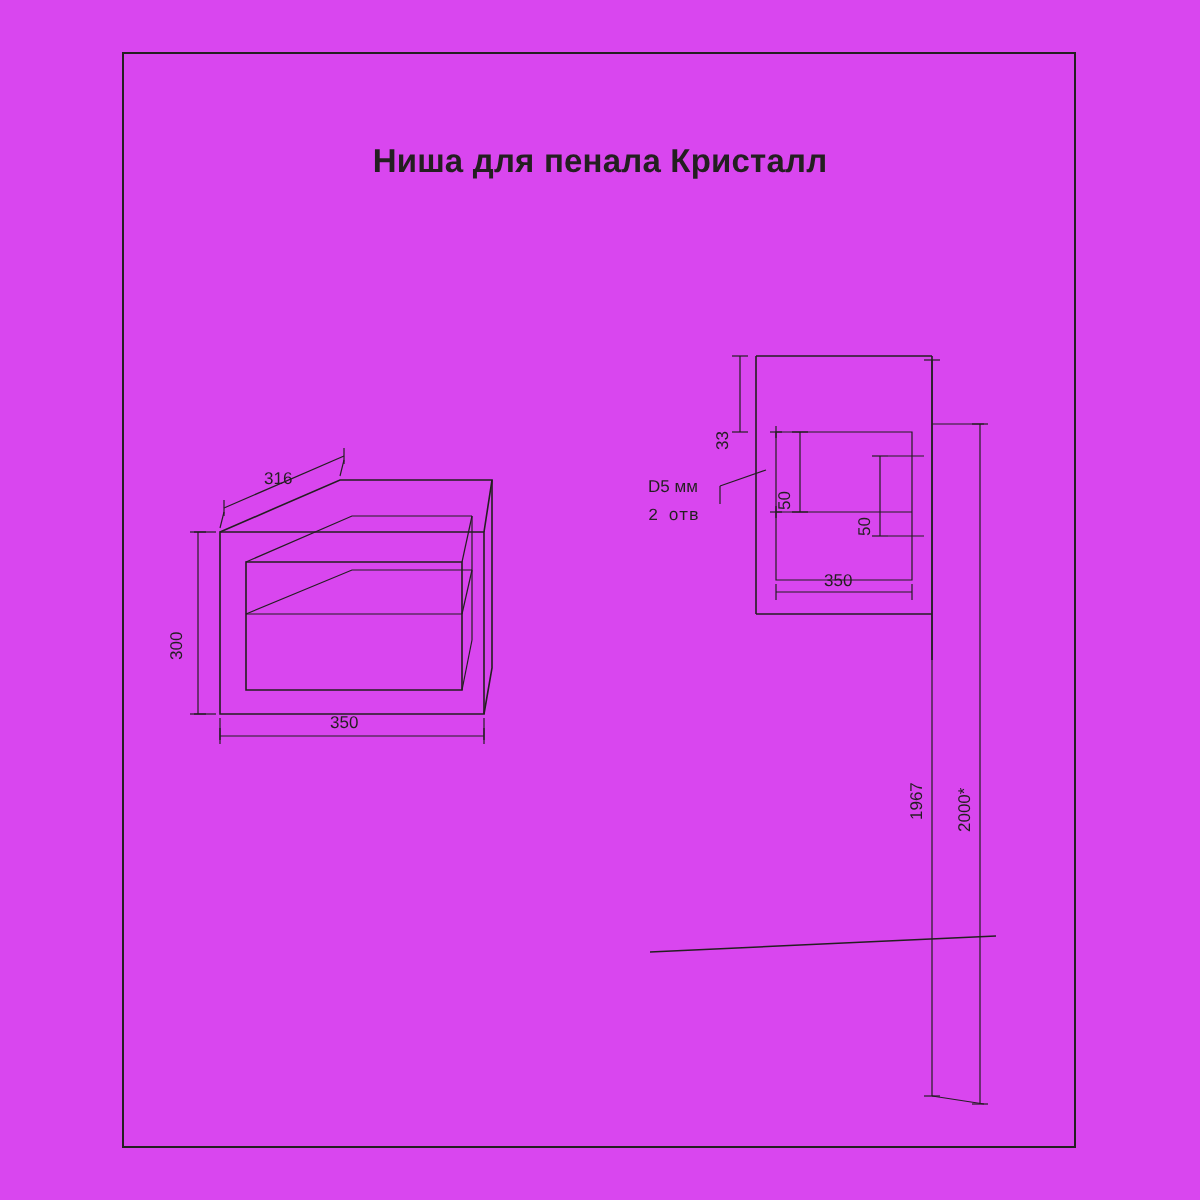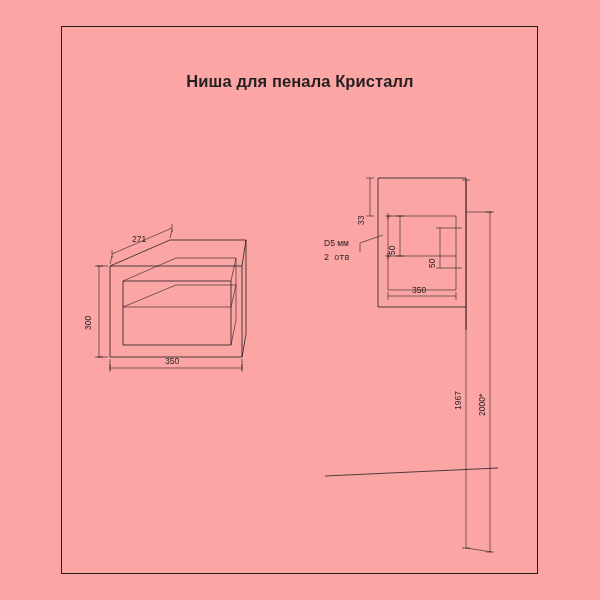--- a/index.html
+++ b/index.html
@@ -4,21 +4,21 @@
 <style>
   html, body {
     margin: 0;
     padding: 0;
     background: #ffffff;
   }
   #page {
     position: relative;
     width: 600px;
     height: 600px;
-    background: #fca5a5;
+    background: #d946ef;
     font-family: "Liberation Sans", sans-serif;
     overflow: hidden;
   }
   #frame {
     position: absolute;
     left: 61px;
     top: 26px;
     width: 477px;
     height: 548px;
     border: 1px solid #231f20;
@@ -154,21 +154,21 @@
 
       <path class="ln-thin" d="M490 212 L490 552"></path>
       <path class="ln-thin" d="M486 212 L494 212"></path>
       <path class="ln-thin" d="M486 552 L494 552"></path>
 
       <path class="ln-thin" d="M466 212 L492 212"></path>
       <path class="ln-thin" d="M466 548 L492 552"></path>
     </g>
   </svg>
 
-  <div class="lbl" style="left:132px; top:234px;">271</div>
+  <div class="lbl" style="left:132px; top:234px;">316</div>
 
   <div class="lbl rot" style="left:93px; top:320px;">300</div>
 
   <div class="lbl" style="left:165px; top:356px;">350</div>
 
   <div class="lbl rot" style="left:366px; top:215px;">33</div>
 
   <div class="lbl rot" style="left:397px; top:245px;">50</div>
 
   <div class="lbl rot" style="left:437px; top:258px;">50</div>

